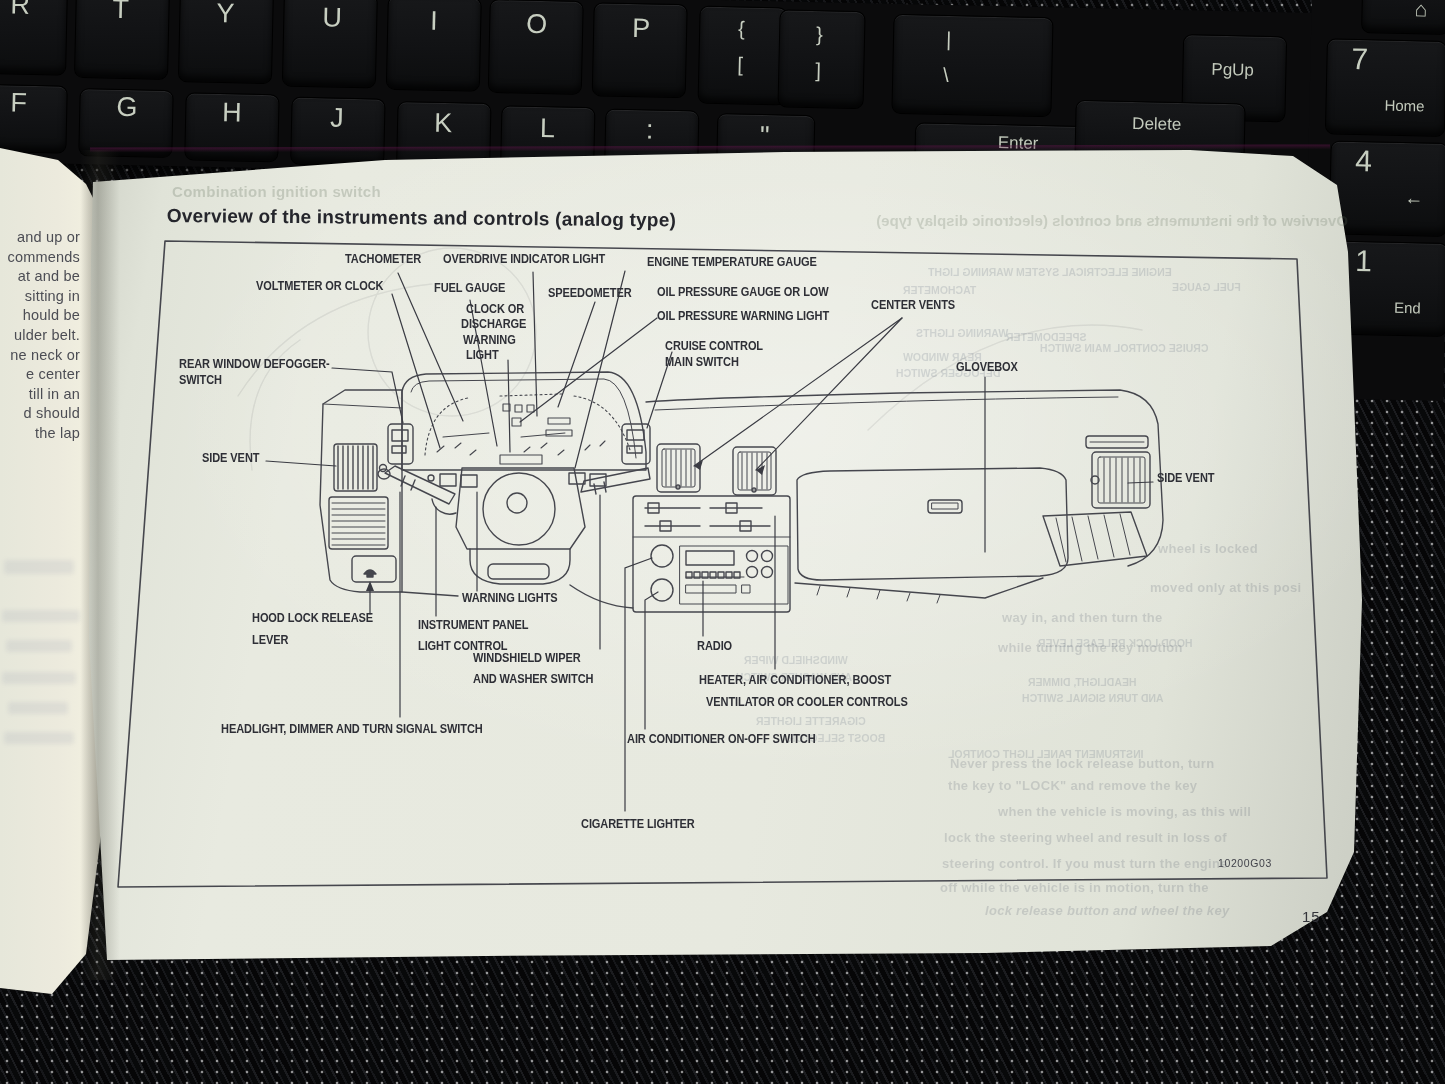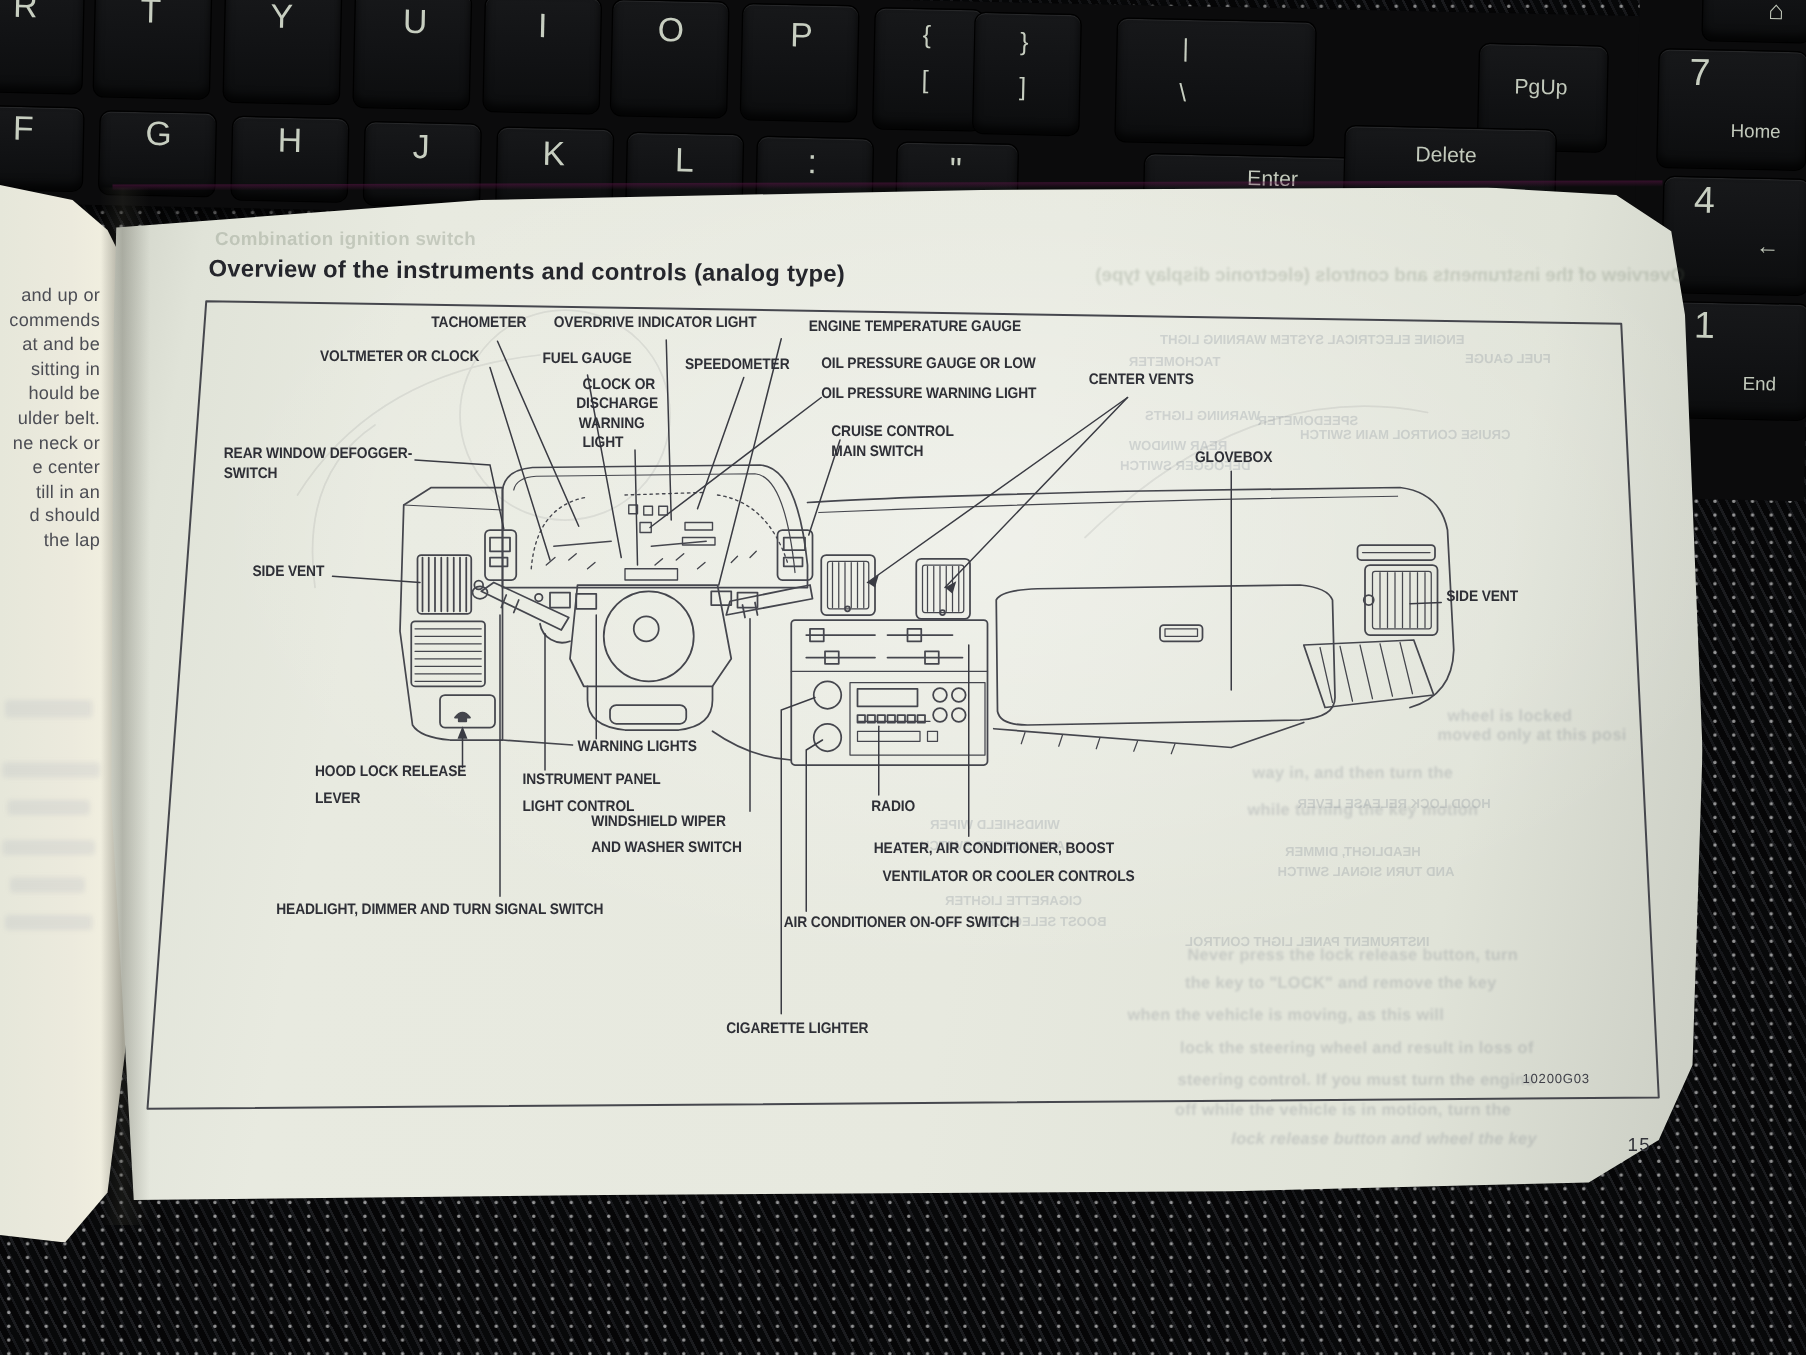--- a/index.html
+++ b/index.html
@@ -190,27 +190,27 @@
 <div class="mirror" style="left:1040px;top:342px">CRUISE CONTROL MAIN SWITCH</div>
 <div class="mirror" style="left:1038px;top:637px">HOOD LOCK RELEASE LEVER</div>
 <div class="mirror" style="left:1028px;top:676px">HEADLIGHT, DIMMER</div>
 <div class="mirror" style="left:1022px;top:692px">AND TURN SIGNAL SWITCH</div>
 <div class="mirror" style="left:744px;top:654px">WINDSHIELD WIPER</div>
 <div class="mirror" style="left:736px;top:671px">AND WASHER SWITCH</div>
 <div class="mirror" style="left:756px;top:715px">CIGARETTE LIGHTER</div>
 <div class="mirror" style="left:948px;top:748px">INSTRUMENT PANEL LIGHT CONTROL</div>
 <div class="mirror" style="left:788px;top:732px">BOOST SELECTOR</div>
 
-<div class="bleed" style="left:1158px;top:565px">wheel is locked</div>
+<div class="bleed" style="left:1158px;top:541px">wheel is locked</div>
 <div class="bleed" style="left:1150px;top:580px">moved only at this posi</div>
 <div class="bleed" style="left:1002px;top:610px">way in, and then turn the</div>
 <div class="bleed" style="left:998px;top:640px">while turning the key motion</div>
 <div class="bleed" style="left:950px;top:756px">Never press the lock release button, turn</div>
 <div class="bleed" style="left:948px;top:778px">the key to "LOCK" and remove the key</div>
-<div class="bleed" style="left:902px;top:804px">when the vehicle is moving, as this will</div>
+<div class="bleed" style="left:998px;top:804px">when the vehicle is moving, as this will</div>
 <div class="bleed" style="left:944px;top:830px">lock the steering wheel and result in loss of</div>
 <div class="bleed" style="left:942px;top:856px">steering control. If you must turn the engine</div>
 <div class="bleed" style="left:940px;top:880px">off while the vehicle is in motion, turn the</div>
 <div class="bleed" style="left:985px;top:903px;font-style:italic">lock release button and wheel the key</div>
 
 <div class="abs pg-title">Overview of the instruments and controls (analog type)</div>
 
 <svg class="abs" style="left:0;top:0" width="1445" height="1084" viewBox="0 0 1445 1084">
   <g fill="none" stroke="#3d3e46" stroke-width="1.4" stroke-linejoin="round" stroke-linecap="round" opacity=".95">
 

